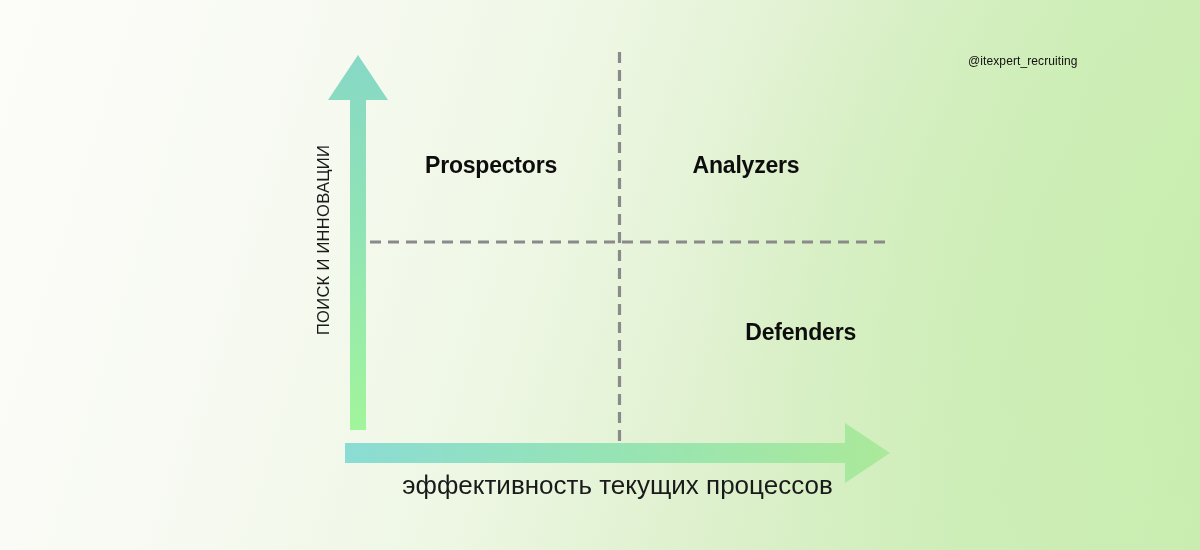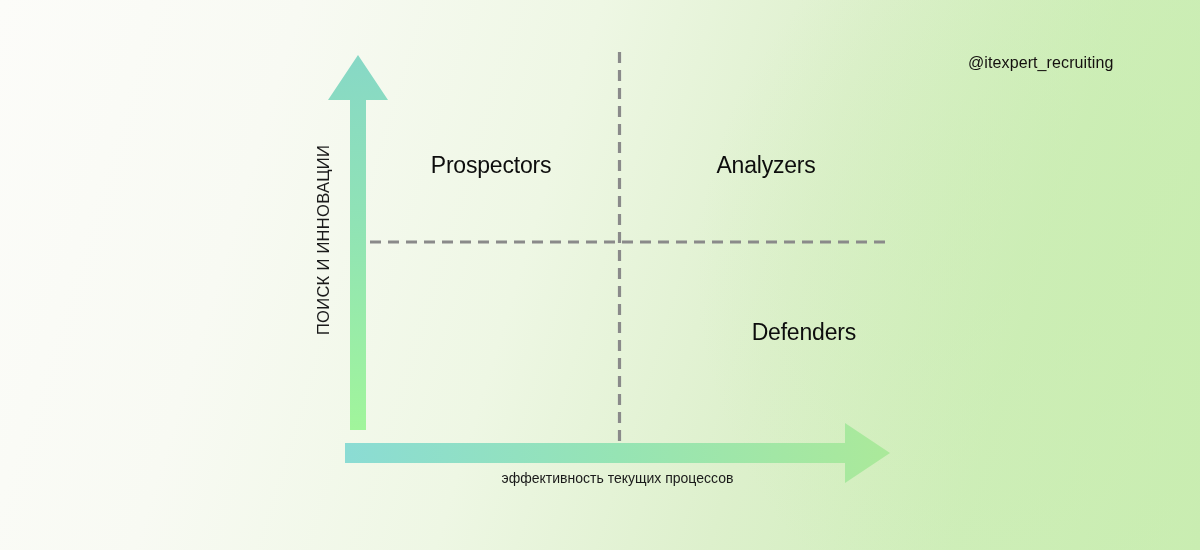--- a/index.html
+++ b/index.html
@@ -30,21 +30,21 @@
         #ddf0cc 64%,
         #cfeeba 82%,
         #c9edb2 100%);
   }
 
   
   #handle {
     position: absolute;
     left: 968px;
     top: 54px;
-    font-size: 16px;
+    font-size: 12px;
     font-weight: 400;
     color: #14100f;
     letter-spacing: 0.1px;
     white-space: nowrap;
   }
 
   
   #axes {
     position: absolute;
     left: 0;
@@ -75,38 +75,38 @@
     letter-spacing: 0.3px;
   }
 
   
   #x-label {
     position: absolute;
     left: 345px;
     top: 470px;
     width: 545px;
     text-align: center;
-    font-size: 14px;
+    font-size: 26px;
     font-weight: 400;
     color: #1a1a1a;
     white-space: nowrap;
   }
 
   
   .quad {
     position: absolute;
     font-size: 23px;
-    font-weight: 400;
+    font-weight: 700;
     color: #0d0d0d;
     letter-spacing: -0.2px;
     white-space: nowrap;
     text-align: center;
   }
   #quad-tl { left: 380px; top: 152px; width: 222px; }
-  #quad-tr { left: 656px; top: 152px; width: 220px; }
+  #quad-tr { left: 636px; top: 152px; width: 220px; }
   #quad-bl { left: 380px; top: 319px; width: 222px; }
   #quad-br { left: 636px; top: 319px; width: 220px; text-align: right; }
 </style>
 </head>
 <body>
 
 <div id="canvas">
 
   <div id="handle">@itexpert_recruiting</div>
 

